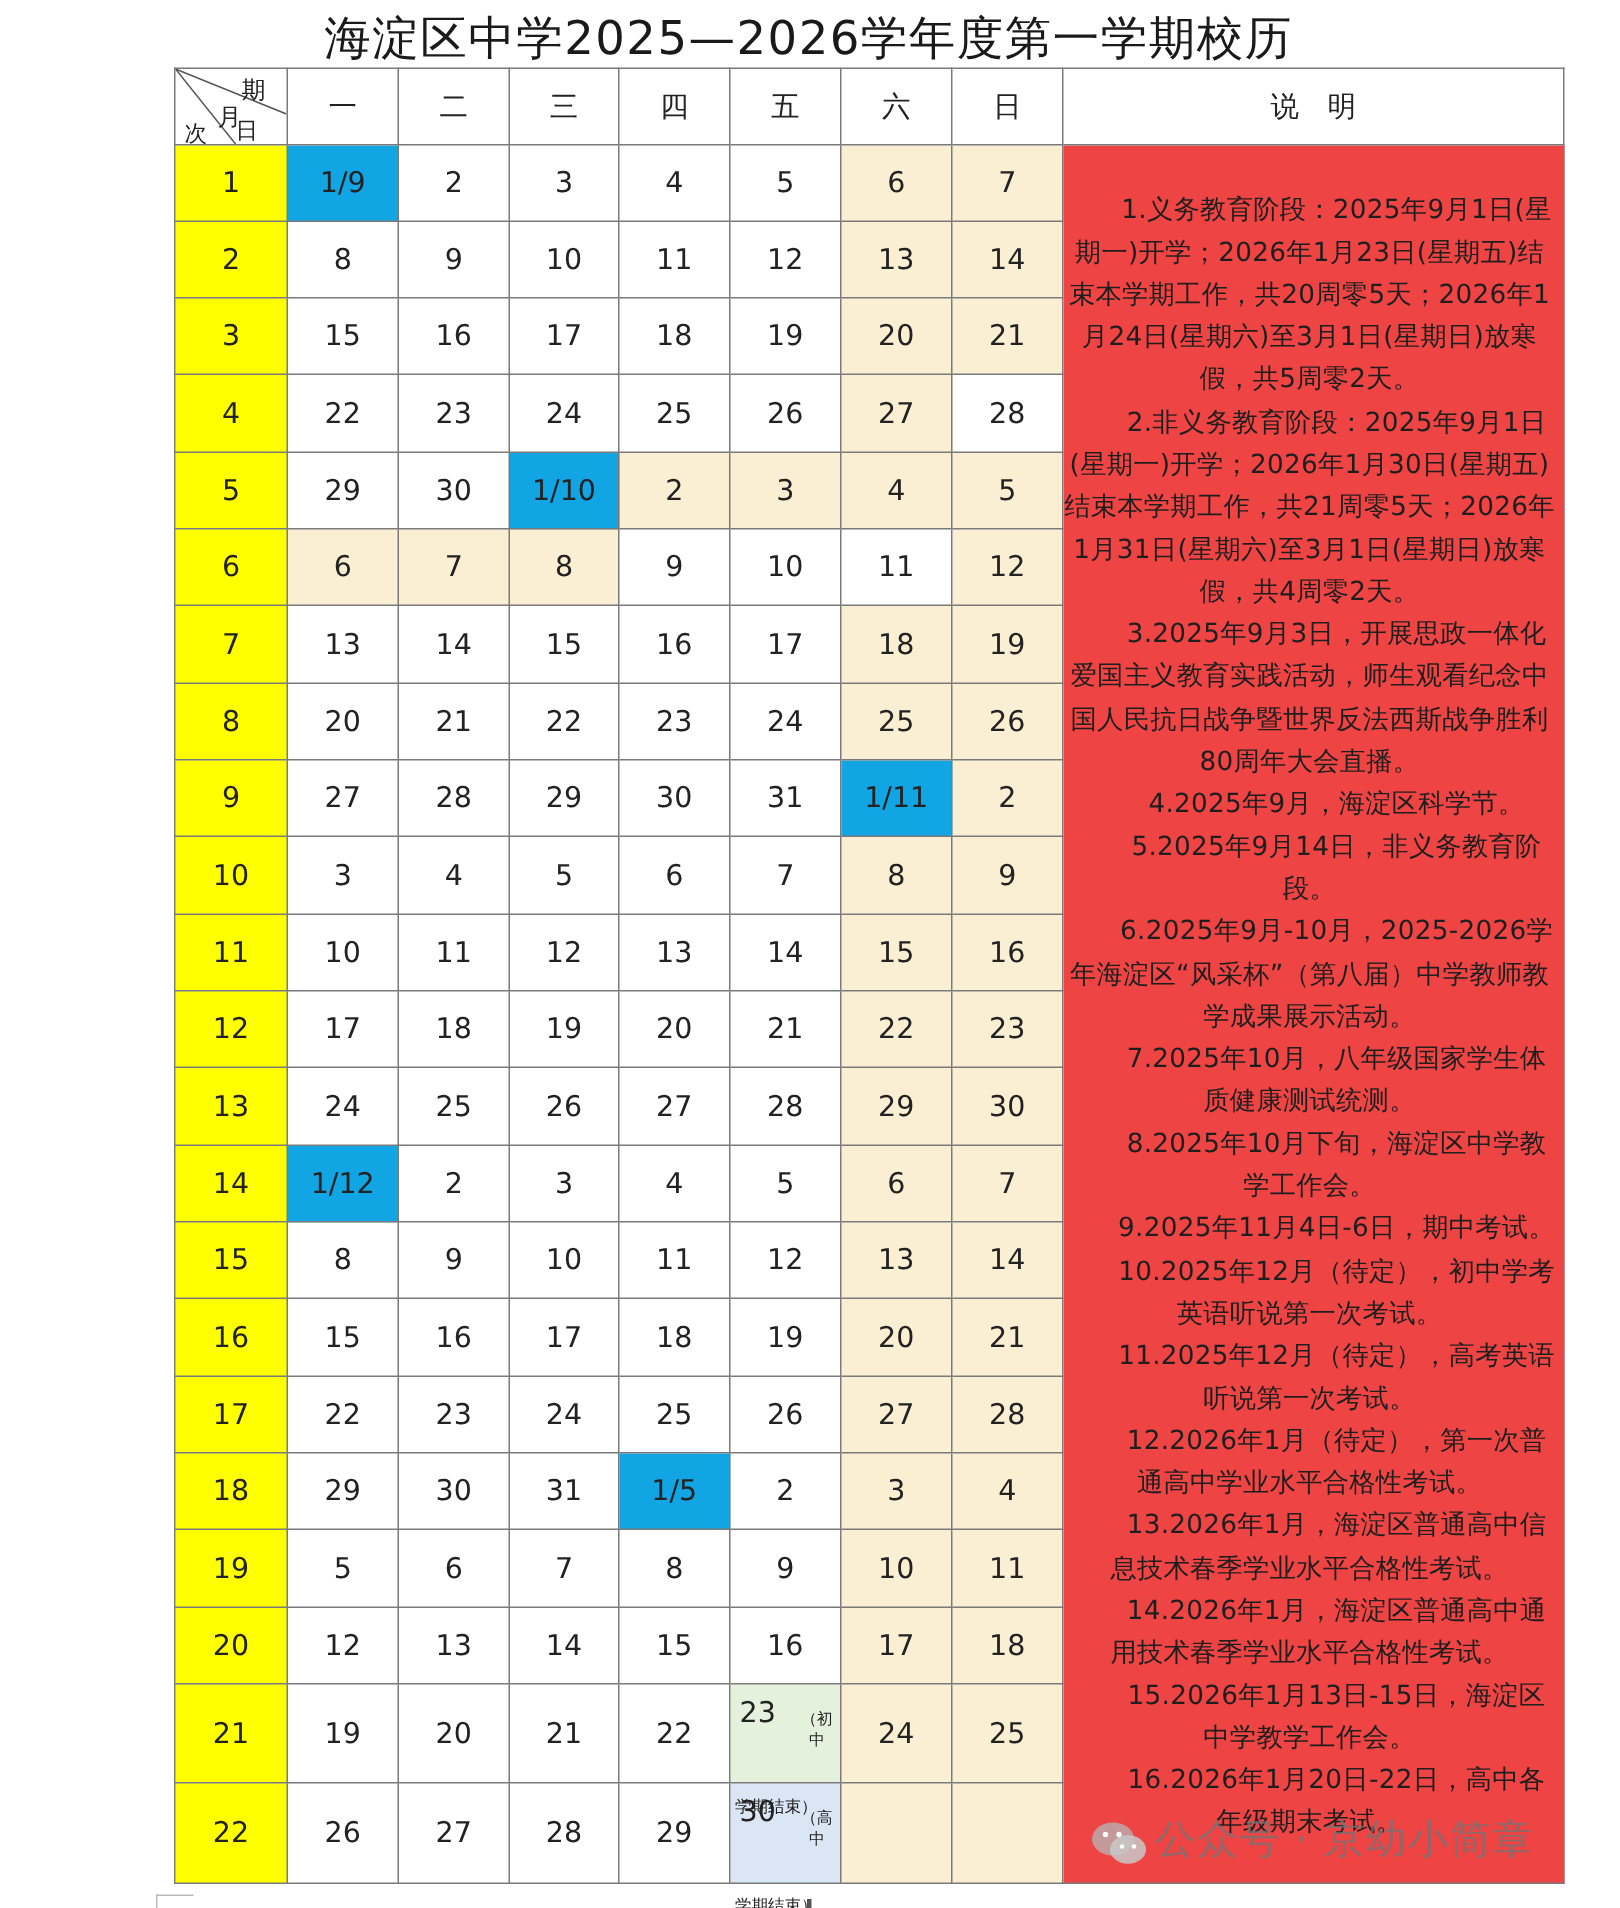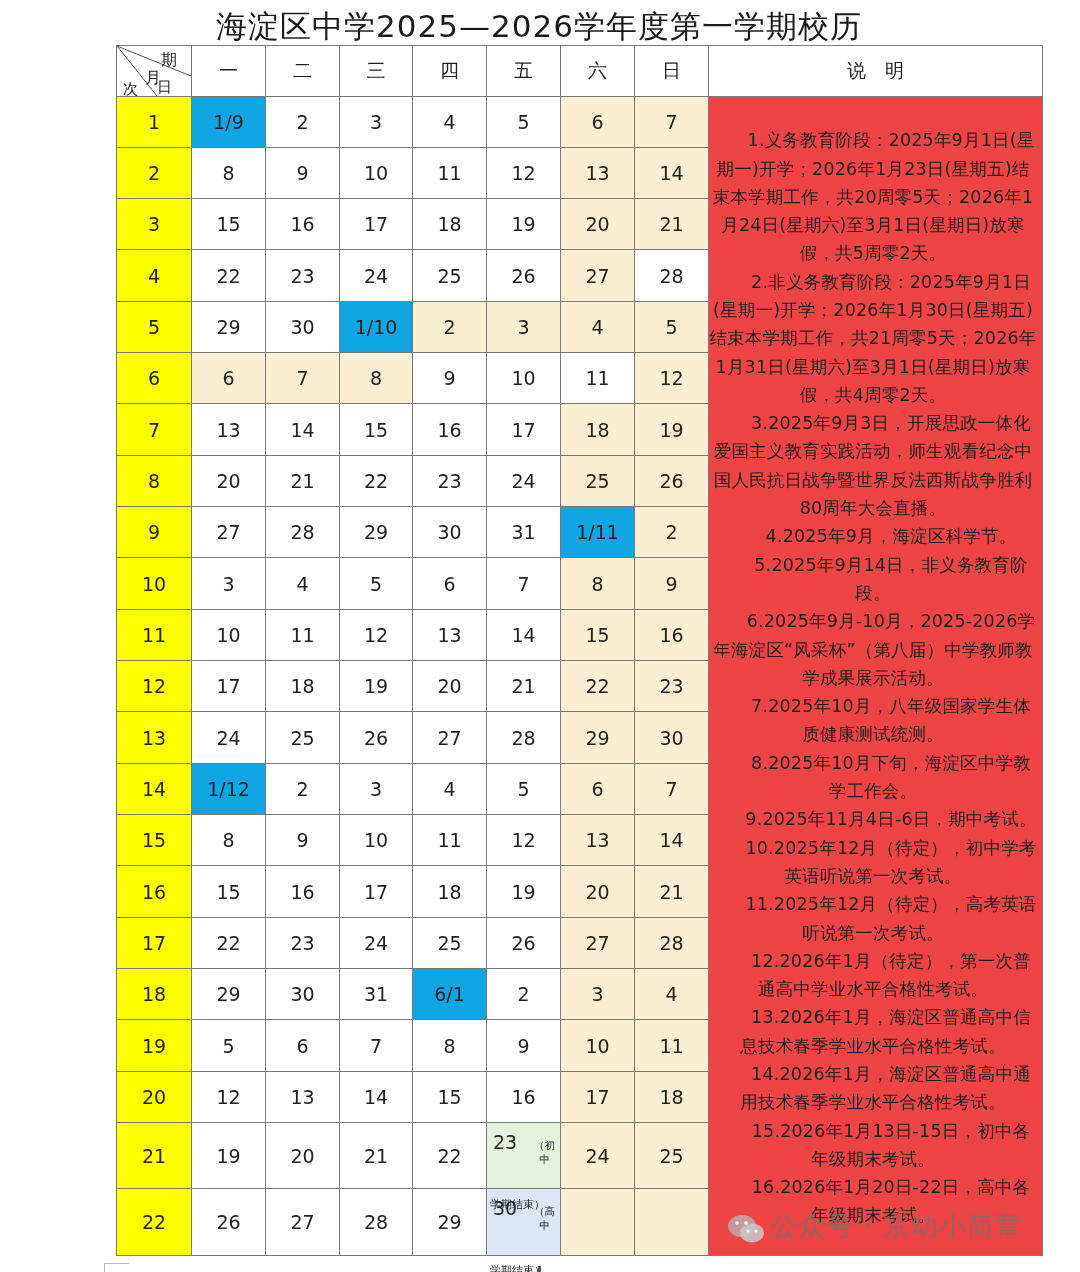--- a/index.html
+++ b/index.html
@@ -100,21 +100,21 @@
             <p class="note">5.2025年9月14日，非义务教育阶段。</p>
             <p class="note">6.2025年9月-10月，2025-2026学年海淀区“风采杯”（第八届）中学教师教学成果展示活动。</p>
             <p class="note">7.2025年10月，八年级国家学生体质健康测试统测。</p>
             <p class="note">8.2025年10月下旬，海淀区中学教学工作会。</p>
             <p class="note">9.2025年11月4日-6日，期中考试。</p>
             <p class="note">10.2025年12月（待定），初中学考英语听说第一次考试。</p>
             <p class="note">11.2025年12月（待定），高考英语听说第一次考试。</p>
             <p class="note">12.2026年1月（待定），第一次普通高中学业水平合格性考试。</p>
             <p class="note">13.2026年1月，海淀区普通高中信息技术春季学业水平合格性考试。</p>
             <p class="note">14.2026年1月，海淀区普通高中通用技术春季学业水平合格性考试。</p>
-            <p class="note">15.2026年1月13日-15日，初中各年级期末考试。</p>
+            <p class="note">15.2026年1月13日-15日，海淀区中学教学工作会。</p>
             <p class="note">16.2026年1月20日-22日，高中各年级期末考试。</p>
           </div>
         </td>
       </tr>
       <tr style="height: 51px;">
         <td class="wk">2</td>
         <td class="d">8</td>
         <td class="d">9</td>
         <td class="d">10</td>
         <td class="d">11</td>
@@ -270,21 +270,21 @@
         <td class="d">25</td>
         <td class="d">26</td>
         <td class="we">27</td>
         <td class="we">28</td>
       </tr>
       <tr style="height: 51px;">
         <td class="wk">18</td>
         <td class="d">29</td>
         <td class="d">30</td>
         <td class="d">31</td>
-        <td class="mo">6/1</td>
+        <td class="mo">1/5</td>
         <td class="d">2</td>
         <td class="we">3</td>
         <td class="we">4</td>
       </tr>
       <tr style="height: 52px;">
         <td class="wk">19</td>
         <td class="d">5</td>
         <td class="d">6</td>
         <td class="d">7</td>
         <td class="d">8</td>

